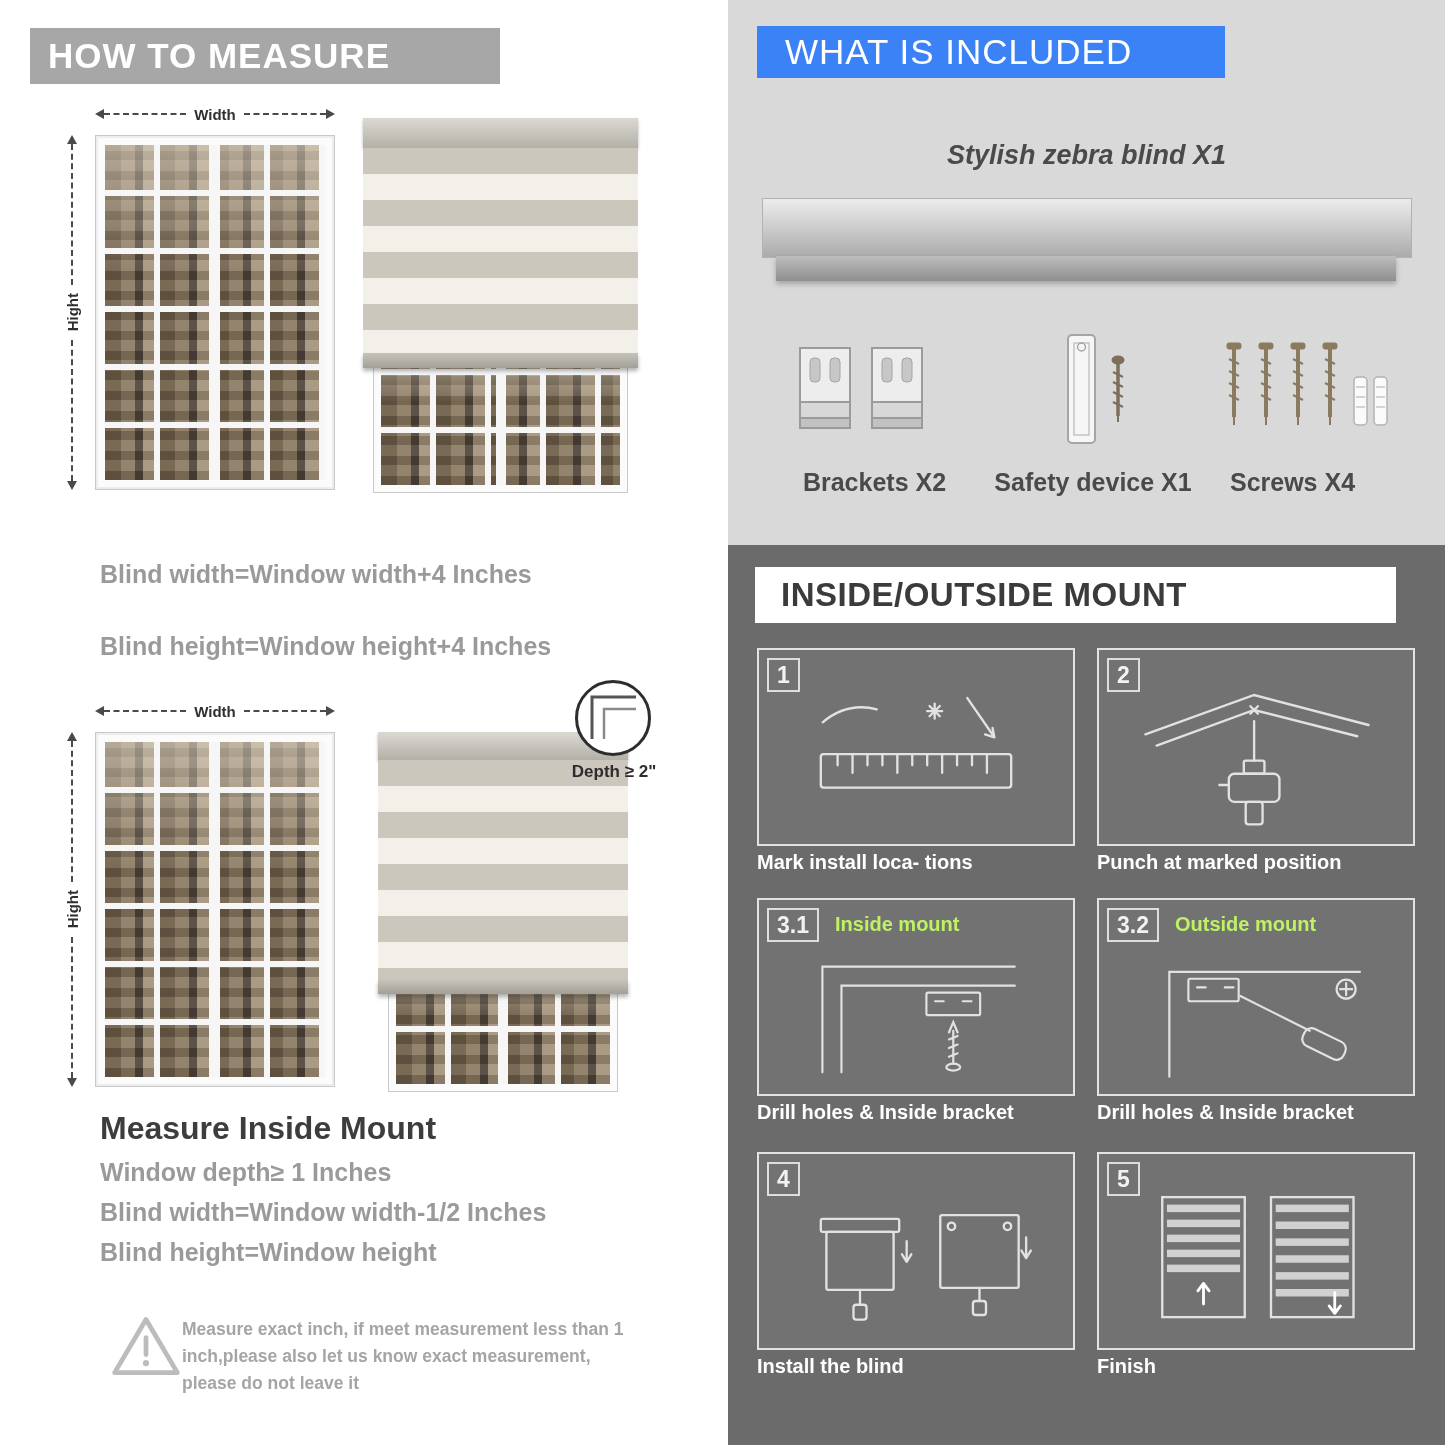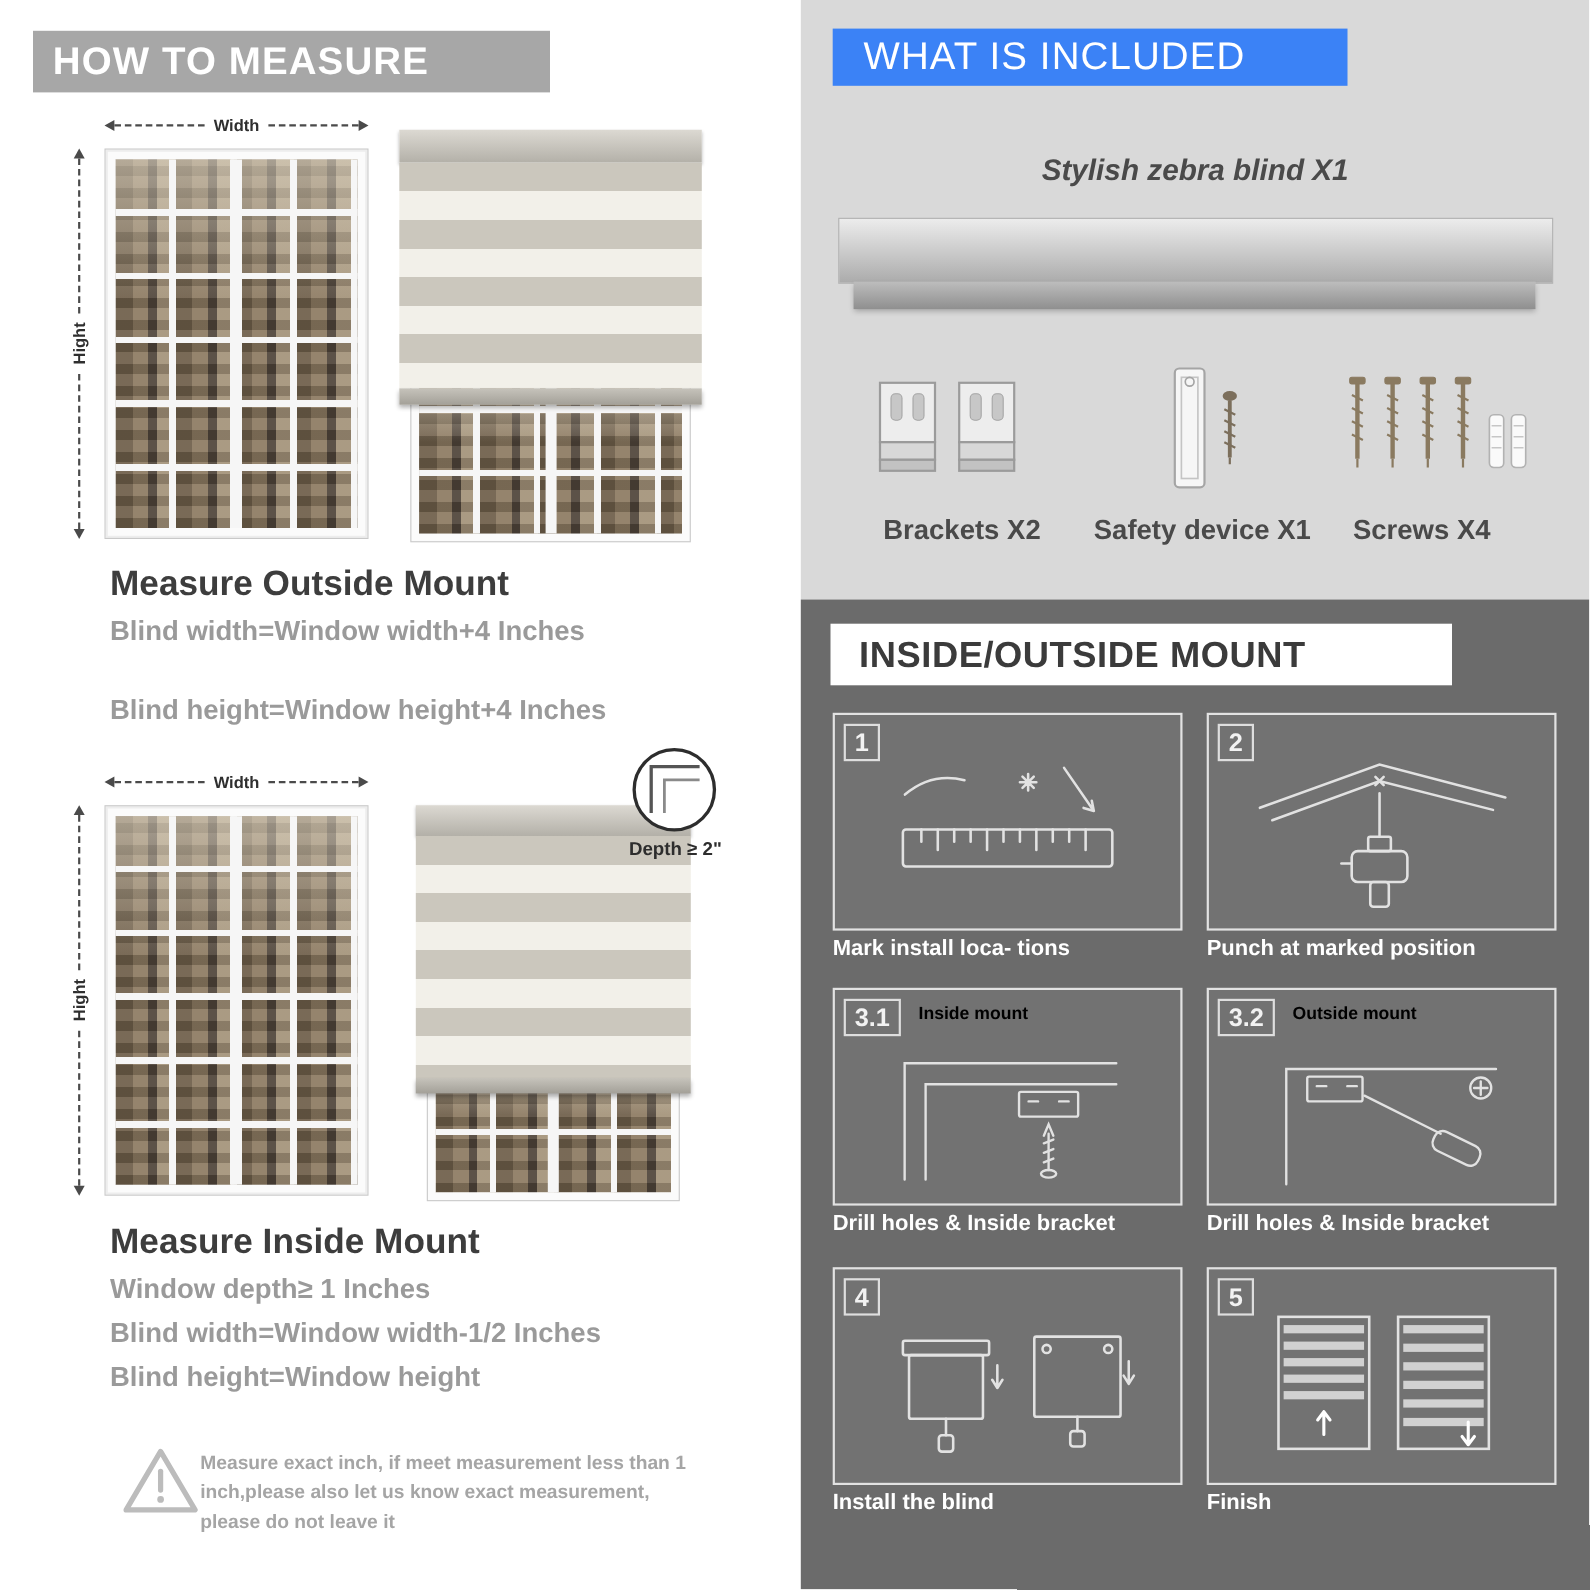--- a/index.html
+++ b/index.html
@@ -54,26 +54,26 @@
   .banner-right{left:29px;top:26px;width:468px;height:52px;background:#3b82f6;color:#fff;
     font-size:35px;font-weight:normal;line-height:52px;padding-left:28px;box-sizing:border-box;letter-spacing:1px;position:absolute;}
   .blind-label{position:absolute;left:0;top:140px;width:100%;text-align:center;font-size:27px;font-weight:bold;color:#4a4a4a;font-style:italic;}
   .headrail{position:absolute;left:34px;top:198px;width:648px;height:58px;border:1px solid #b2b2b2;
     background:linear-gradient(180deg,#ececec 0%,#cfcfcf 45%,#ababab 100%);}
   .headrail-lip{position:absolute;left:48px;top:256px;width:620px;height:25px;
     background:linear-gradient(180deg,#bdbdbd,#8f8f8f);box-shadow:0 3px 5px rgba(0,0,0,0.25);}
   .item-label{position:absolute;top:468px;font-size:25px;font-weight:bold;color:#4a4a4a;text-align:center;}
 
   .sec-dark{left:728px;top:545px;width:717px;height:900px;background:#6b6b6b;}
-  .banner-dark{left:27px;top:22px;width:565px;height:56px;background:#fff;color:#3b3b3b;
+  .banner-dark{left:27px;top:22px;width:641px;height:56px;background:#fff;color:#3b3b3b;
     font-size:33px;font-weight:bold;line-height:56px;padding-left:26px;box-sizing:border-box;position:absolute;letter-spacing:0.5px;}
   .step{position:absolute;width:318px;}
   .frame{position:relative;height:198px;border:2px solid #e2e2e2;background:rgba(255,255,255,0.05);box-sizing:border-box;}
   .badge{position:absolute;top:8px;left:8px;color:#f2f2f2;font-size:23px;font-weight:bold;border:2px solid #dedede;padding:0 8px;line-height:30px;}
-  .step-title{position:absolute;top:13px;left:76px;color:#000000;font-size:16px;font-weight:bold;}
+  .step-title{position:absolute;top:13px;left:76px;color:#bef264;font-size:20px;font-weight:bold;}
   .cap{margin-top:5px;color:#fff;font-size:20px;font-weight:bold;}
   .art{position:absolute;left:50%;top:54%;transform:translate(-50%,-50%);}
   .art-low{position:absolute;left:50%;top:60%;transform:translate(-50%,-50%);}
 </style>
 </head>
 <body>
 
 <div class="canvas">
 
   <div class="abs banner-left">HOW TO MEASURE</div>
@@ -104,21 +104,20 @@
           <div class="mull-v"></div>
         </div>
     </div>
     <div class="blind-over">
       <div class="blind-head"></div>
       <div class="blind-stripes" style="height:205px;"></div>
       <div class="blind-rail"></div>
     </div>
   </div>
 
-  <div class="abs h-title" style="left:100px;top:512px;">Measure Outside Mount</div>
   <div class="abs formula" style="left:100px;top:560px;">Blind width=Window width+4 Inches</div>
   <div class="abs formula" style="left:100px;top:600px;margin-top:32px;">Blind height=Window height+4 Inches</div>
 
   <div class="abs m-arrow-h" style="left:95px;top:703px;width:240px;">
     <span class="tri-l"></span>
     <span class="dash"></span>
     <span class="lbl">Width</span>
     <span class="dash"></span>
     <span class="tri-r"></span>
   </div>

